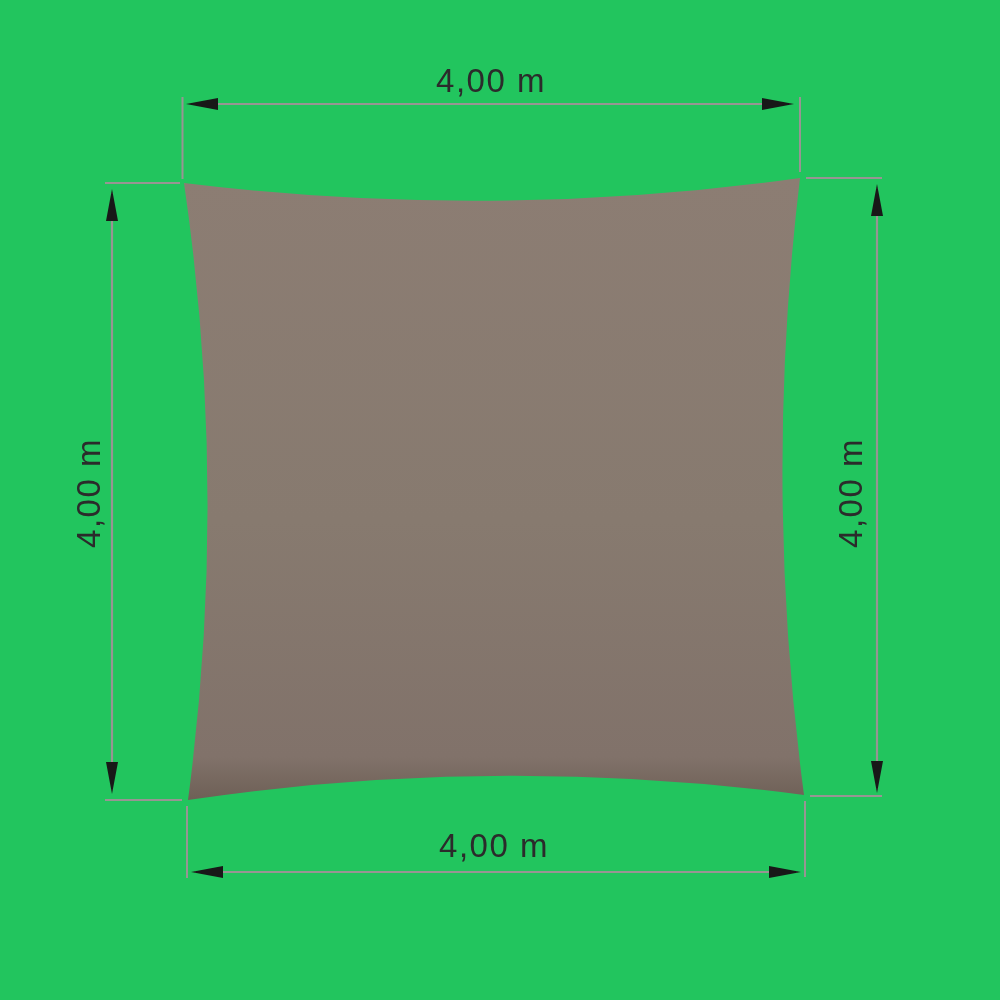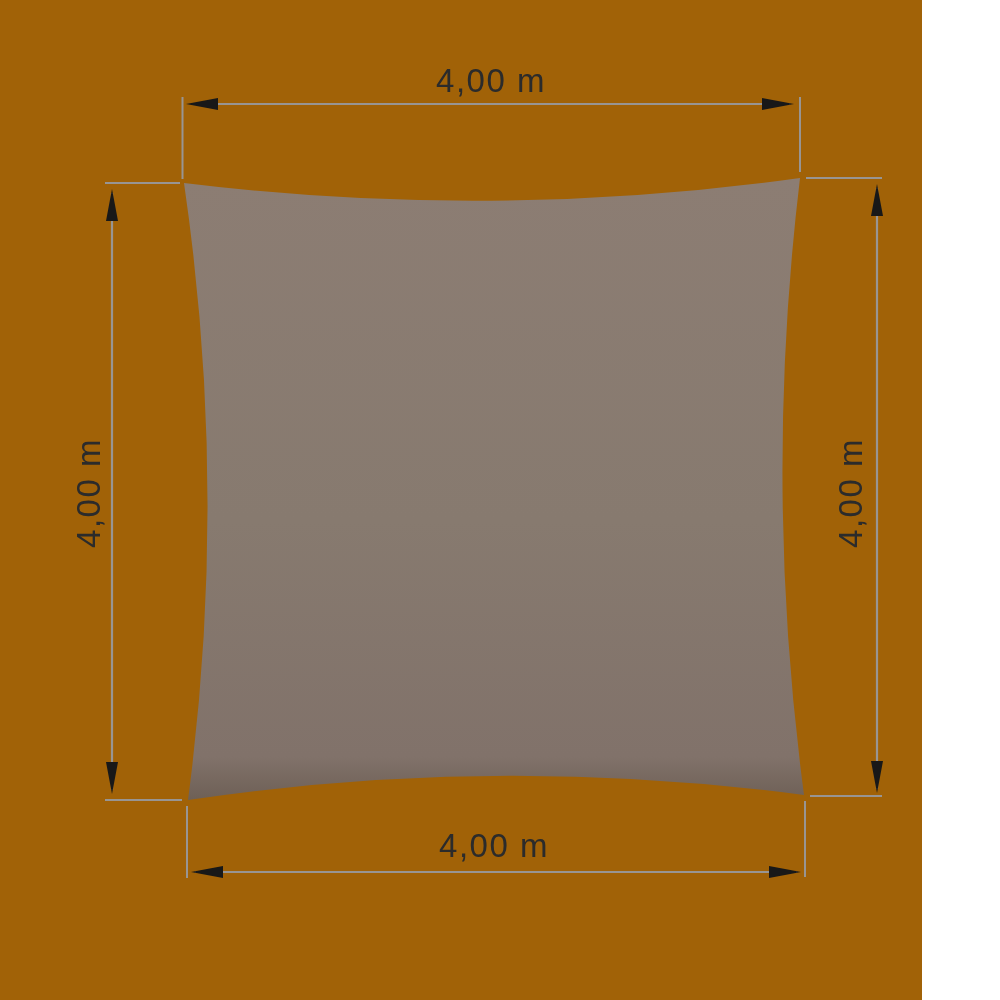--- a/index.html
+++ b/index.html
@@ -2,23 +2,23 @@
 <html><head>
 <meta charset="utf-8">
 <style>
   html, body {
     margin: 0;
     padding: 0;
     background: #ffffff;
   }
   .stage {
     position: relative;
-    width: 922px;
+    width: 1000px;
     height: 1000px;
-    background: #a16207;
+    background: #22c55e;
     overflow: hidden;
     font-family: "Liberation Sans", "DejaVu Sans", sans-serif;
   }
   svg { display: block; }
   .dim-label {
     font-family: "Liberation Sans", "DejaVu Sans", sans-serif;
     font-size: 33px;
     letter-spacing: 1.5px;
   }
 </style>

